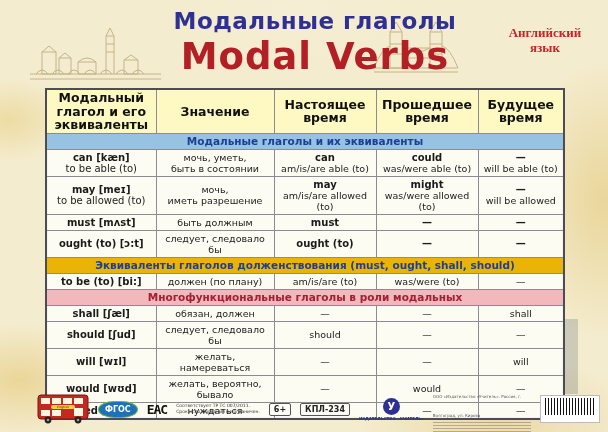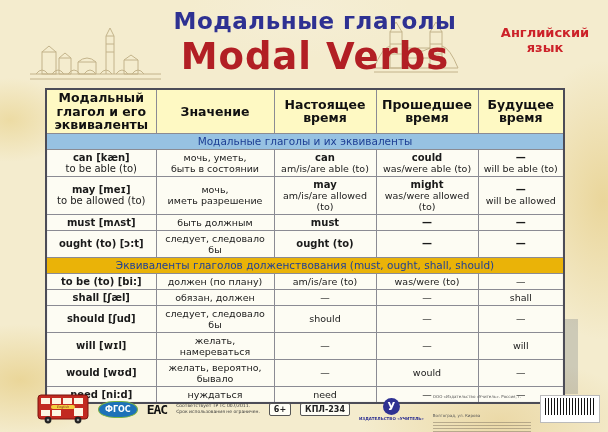--- a/index.html
+++ b/index.html
@@ -17,37 +17,37 @@
       radial-gradient(200px 90px at 500px 420px,rgba(219,182,96,.35),rgba(219,182,96,0) 70%),
       radial-gradient(160px 70px at 300px 10px,rgba(245,238,214,.9),rgba(245,238,214,0) 70%),
       #f4ecce;
   }
   .sketch{position:absolute;opacity:.6;}
   
   .title-block{position:absolute;left:150px;top:8px;width:330px;text-align:center;}
   .title-ru{font-size:23px;font-weight:bold;color:#2e3192;letter-spacing:.5px;}
   .title-en{font-size:37px;font-weight:bold;color:#b21f24;margin-top:1px;letter-spacing:1px;}
   .subject{position:absolute;right:18px;top:26px;width:90px;text-align:center;
-    font-size:13px;font-weight:bold;color:#cc2229;line-height:1.15;white-space:pre-line;}
+    font-size:13px;font-weight:bold;color:#cc2229;line-height:1.15;white-space:pre-line;font-family:Liberation Serif, serif;}
   
   .flag-decor{position:absolute;right:30px;bottom:38px;width:150px;height:75px;opacity:.18;
     background:
       linear-gradient(115deg, transparent 44%, #b22 44%, #b22 56%, transparent 56%),
       linear-gradient(65deg, transparent 44%, #235 44%, #235 56%, transparent 56%),
       linear-gradient(#235 0 0);
     background-size:100% 100%;
   }
   
   table.mv{position:absolute;left:45px;top:88px;width:518px;border-collapse:collapse;
     table-layout:fixed;background:rgba(253,252,243,.95);
     border:2px solid #4c4c57;box-shadow:0 0 0 1px #8b8b93 inset;}
   .mv th,.mv td{border:1px solid #8b8b93;text-align:center;vertical-align:middle;}
   .mv thead th{background:#fef9c3;color:#111;font-size:12.5px;line-height:1.08;
     font-weight:bold;height:38px;white-space:pre-line;padding:1px 2px;}
-  td.band{font-weight:normal;font-size:10.5px;padding:1px 14px;height:13px;}
+  td.band{font-weight:bold;font-size:10.5px;padding:1px 14px;height:13px;}
   .band-blue{background:#97c2e2;color:#1c3e94;}
   .band-green{background:#eab308;color:#1e3f96;}
   .band-pink{background:#f2b8bc;color:#a41e34;}
   .mv td.cell{padding:2px 2px;font-size:9.5px;color:#1a1a1a;background:rgba(253,252,243,.92);}
   .mv td.cell .line{line-height:11px;}
   .mv td.cell .bold{font-weight:bold;font-size:10px;}
   .mv td.col0 .line{font-size:10px;}
   
   .footer{position:absolute;left:16px;right:8px;bottom:5px;height:36px;
     display:flex;align-items:center;gap:9px;padding-left:21px;}
@@ -231,20 +231,23 @@
             <div class="line">am/is/are (to)</div>
           </td>
           <td class="cell col3">
             <div class="line">was/were (to)</div>
           </td>
           <td class="cell col4">
             <div class="line">—</div>
           </td>
         </tr>
         <tr>
+          <td colspan="5" class="band band-pink">Многофункциональные глаголы в роли модальных</td>
+        </tr>
+        <tr>
           <td class="cell col0">
             <div class="line bold">shall [ʃæl]</div>
           </td>
           <td class="cell col1">
             <div class="line">обязан, должен</div>
           </td>
           <td class="cell col2">
             <div class="line">—</div>
           </td>
           <td class="cell col3">

